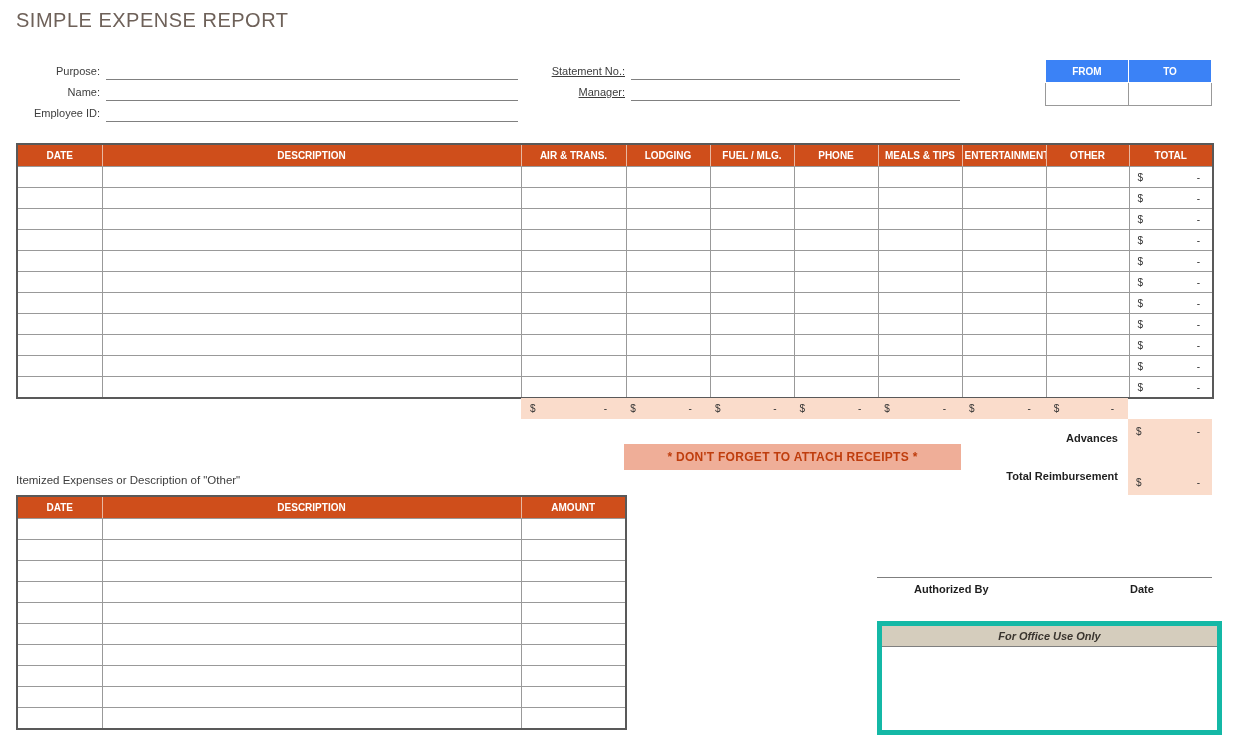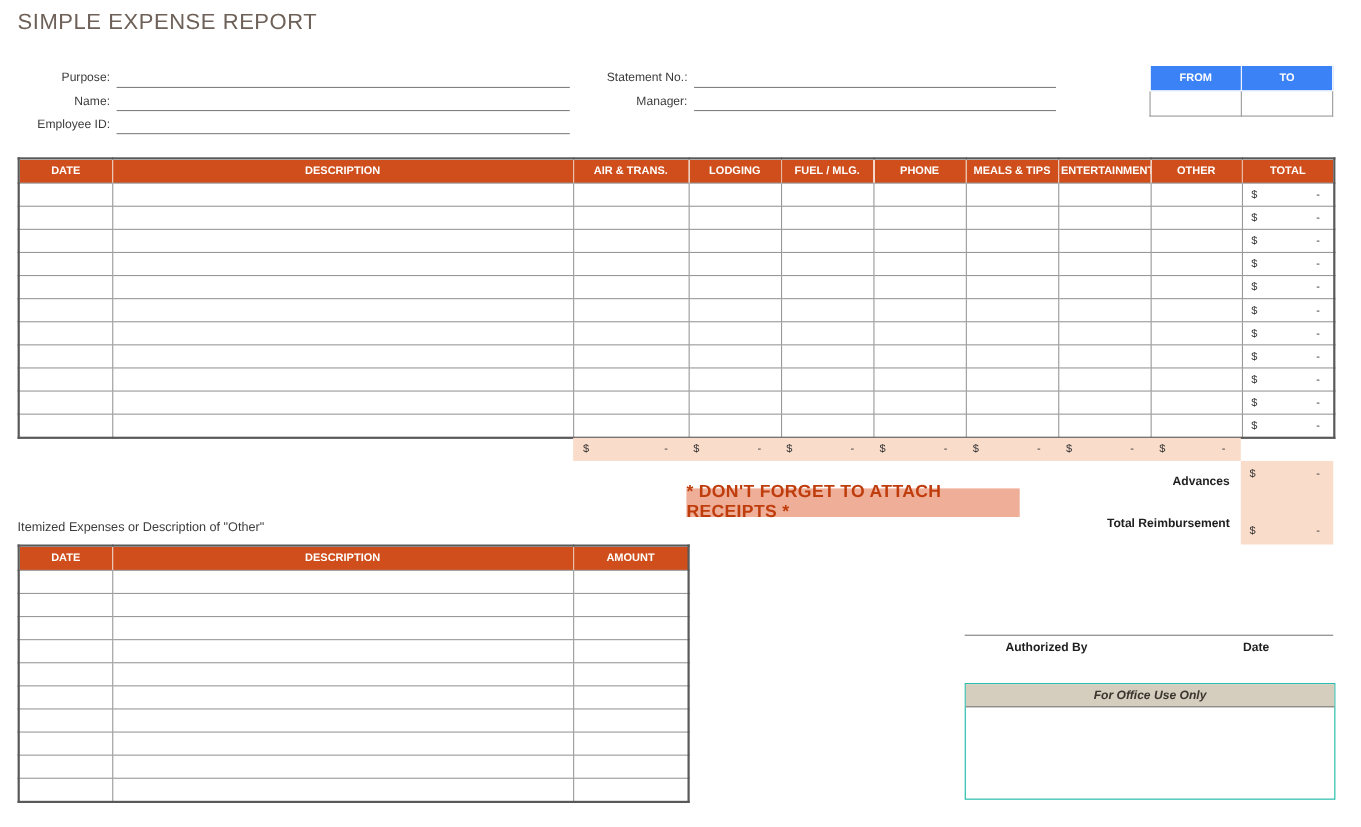--- a/index.html
+++ b/index.html
@@ -14,21 +14,21 @@
 
   
   .form-group{display:flex;flex-direction:column;}
   .form-row{display:flex;align-items:flex-end;height:21px;}
   .form-label{font-size:11px;color:#3d3d3d;text-align:right;padding-right:6px;padding-bottom:3px;white-space:nowrap;}
   .form-line{flex:1;border:none;border-bottom:1px solid #808080;outline:none;height:16px;
              font-family:"Liberation Sans",sans-serif;font-size:11px;background:transparent;padding:0 2px;}
   .fg-left{left:16px;top:59px;width:502px;}
   .fg-left .form-label{width:84px;}
   .fg-right{left:540px;top:59px;width:420px;}
-  .fg-right .form-label{width:85px;}
+  .fg-right .form-label{width:85px;text-decoration:underline;}
 
   
   .pay-period{left:1045px;top:59px;width:167px;border-collapse:collapse;table-layout:fixed;border:1px solid #7f7f7f;}
   .pay-period th{font-size:10px;font-weight:bold;color:#fff;height:20px;border:1px solid #fff;}
   .pp-title{background:#a2370f;}
   .pp-sub{background:#3b82f6;}
   .pay-period td{height:20px;border:1px solid #999;background:#fff;}
 
   
   table.grid{border-collapse:collapse;table-layout:fixed;border:2px solid #595959;}
@@ -48,35 +48,35 @@
   
   .summary{left:820px;top:419px;width:392px;height:76px;display:flex;}
   .summary-labels{flex:1;display:flex;flex-direction:column;}
   .summary-labels div{flex:1;display:flex;align-items:center;justify-content:flex-end;
                       font-size:11px;font-weight:bold;color:#1f1f1f;padding-right:10px;}
   .summary-values{width:84px;background:#fadccb;display:flex;flex-direction:column;}
   .summary-values .vrow{flex:1;display:flex;align-items:center;}
   .summary-values .money{width:100%;height:auto;}
 
   
-  .banner{left:624px;top:444px;width:303px;height:26px;background:#efae98;
+  .banner{left:624px;top:444px;width:337px;height:26px;background:#efae98;
           display:flex;align-items:center;justify-content:center;
-          font-size:16px;font-weight:bold;color:#bf3d0d;letter-spacing:.3px;}
+          font-size:12px;font-weight:bold;color:#bf3d0d;letter-spacing:.3px;}
 
   
   .item-caption{left:16px;top:474px;font-size:11.5px;color:#3d3d3d;}
 
   
   .auth-line{left:877px;top:577px;width:335px;border-top:1px solid #7f7f7f;height:0;}
   .auth-label{top:583px;font-size:11px;font-weight:bold;color:#1f1f1f;}
   .auth-by{left:914px;}
   .auth-date{left:1130px;}
 
   
-  .office-box{left:877px;top:621px;width:335px;height:104px;border:1px solid #14b8a6;background:#fff;}
+  .office-box{left:877px;top:621px;width:335px;height:104px;border:5px solid #14b8a6;background:#fff;}
   .office-head{height:20px;background:#d5cdbd;border-bottom:1px solid #7f7f7f;
                display:flex;align-items:center;justify-content:center;
                font-size:11px;font-weight:bold;font-style:italic;color:#3a352f;}
 </style>
 </head>
 <body>
 
 <div class="abs page-title">SIMPLE EXPENSE REPORT</div>
 
 <div class="abs form-group fg-left">

